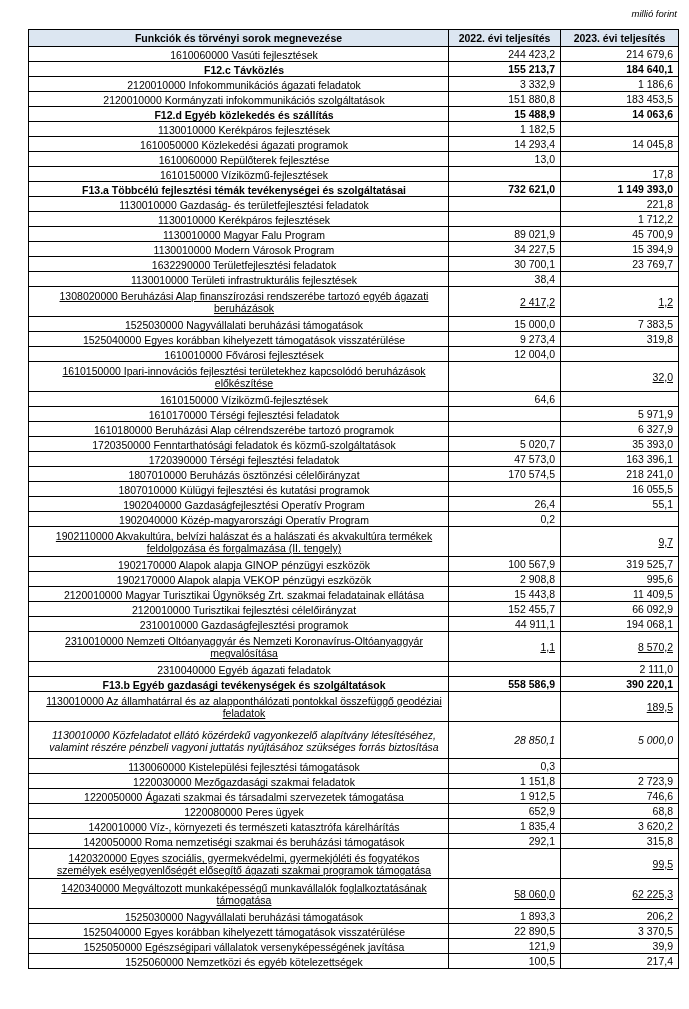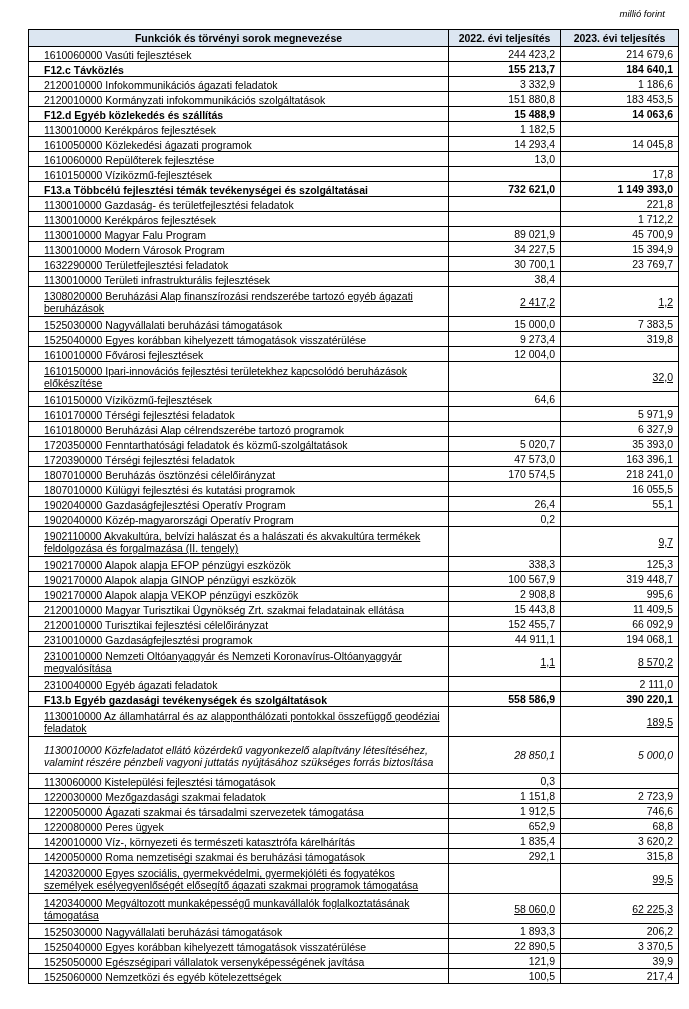--- a/index.html
+++ b/index.html
@@ -13,21 +13,21 @@
     overflow: hidden;
   }
   .page {
     position: relative;
     width: 689px;
     height: 1009px;
   }
   .unit-note {
     position: absolute;
     top: 8px;
-    right: 24px;
+    right: 12px;
     font-style: italic;
     font-size: 9.5px;
     color: #000;
   }
   table.budget {
     position: absolute;
     top: 29px;
     left: 28px;
     width: 650px;
     border-collapse: collapse;
@@ -46,21 +46,21 @@
   }
   thead th {
     background: #dce6f1;
     font-weight: bold;
     text-align: center;
     height: 14px;
     padding: 1px 1px;
     border-bottom-width: 1.6px;
   }
   td.c-name {
-    text-align: left;
+    text-align: center;
     padding: 1px 4px 0 15px;
   }
   td.c-num {
     text-align: right;
     padding: 1px 5px 1px 2px;
     white-space: nowrap;
   }
   tr.normal td { height: 12px; }
   tr.bold td {
     font-weight: bold;
@@ -250,28 +250,23 @@
           <td class="c-name">1902040000 Közép-magyarországi Operatív Program</td>
           <td class="c-num">0,2</td>
           <td class="c-num"></td>
         </tr>
         <tr class="tall">
           <td class="c-name">1902110000 Akvakultúra, belvízi halászat és a halászati és akvakultúra termékek feldolgozása és forgalmazása (II. tengely)</td>
           <td class="c-num"></td>
           <td class="c-num">9,7</td>
         </tr>
         <tr class="normal">
-          <td class="c-name">1902170000 Alapok alapja EFOP pénzügyi eszközök</td>
-          <td class="c-num">338,3</td>
-          <td class="c-num">125,3</td>
-        </tr>
-        <tr class="normal">
           <td class="c-name">1902170000 Alapok alapja GINOP pénzügyi eszközök</td>
           <td class="c-num">100 567,9</td>
-          <td class="c-num">319 448,7</td>
+          <td class="c-num">319 525,7</td>
         </tr>
         <tr class="normal">
           <td class="c-name">1902170000 Alapok alapja VEKOP pénzügyi eszközök</td>
           <td class="c-num">2 908,8</td>
           <td class="c-num">995,6</td>
         </tr>
         <tr class="normal">
           <td class="c-name">2120010000 Magyar Turisztikai Ügynökség Zrt. szakmai feladatainak ellátása</td>
           <td class="c-num">15 443,8</td>
           <td class="c-num">11 409,5</td>

